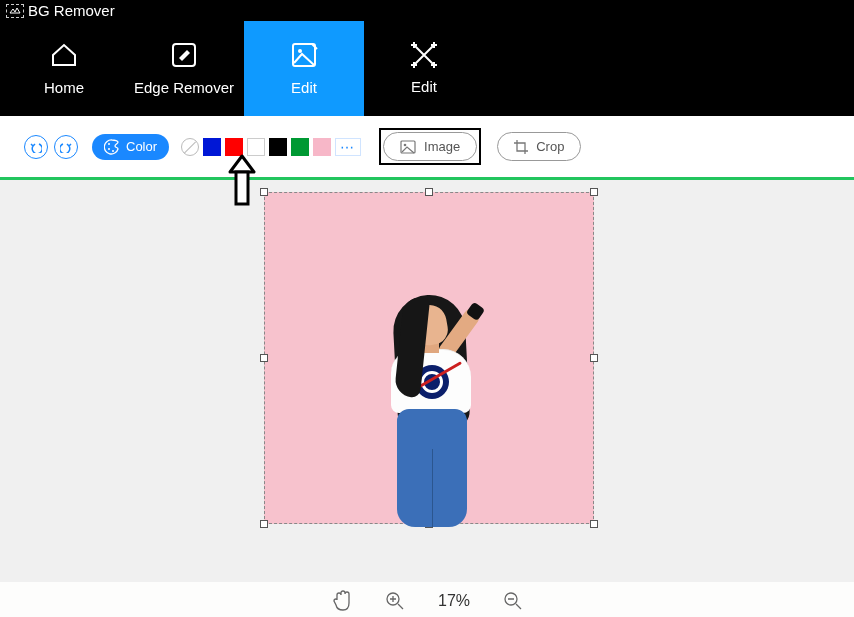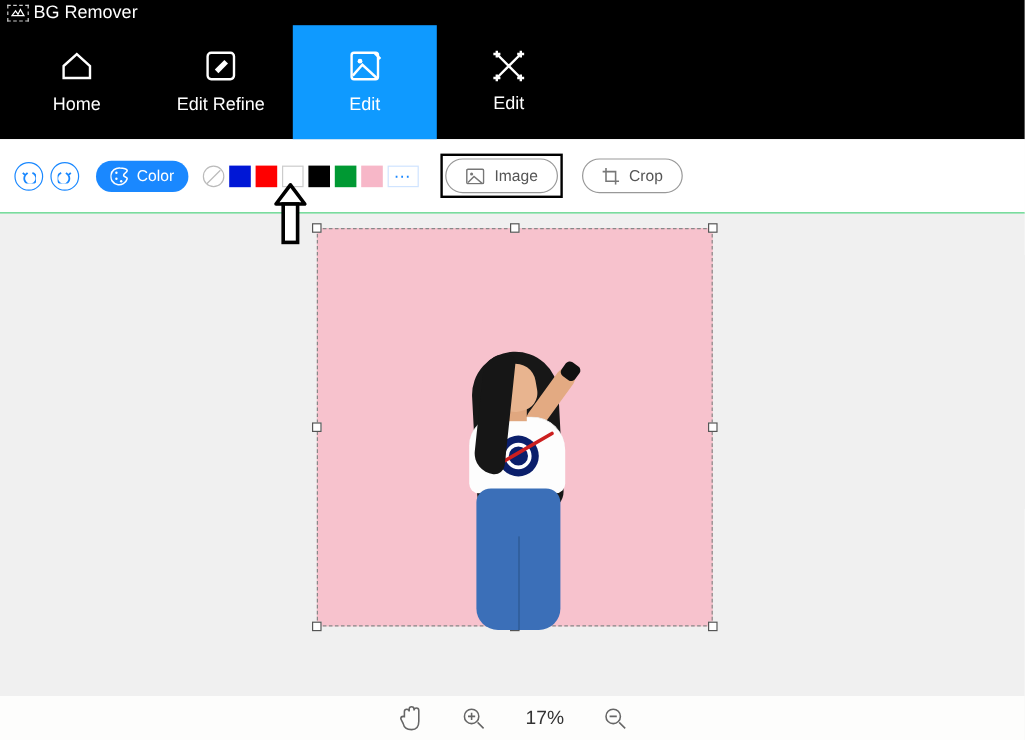--- a/index.html
+++ b/index.html
@@ -9,21 +9,21 @@
     .titlebar { display: flex; align-items: center; padding: 2px 6px; font-size: 15px; }
     .titlebar-icon { width: 18px; height: 14px; border: 1px dashed #ccc; margin-right: 4px; display:inline-flex; align-items:center; justify-content:center; }
     .titlebar-icon svg { display:block; }
 
     .tabs { display: flex; padding-left: 4px; }
     .tab { display:flex; flex-direction:column; align-items:center; justify-content:center; width: 120px; height: 95px; color:#fff; cursor:pointer; gap:10px; }
     .tab.active { background:#0f9aff; }
     .tab-label { font-size:15px; }
     .tab svg { display:block; }
 
-    .toolbar { background:#fff; display:flex; align-items:center; padding:12px 12px; gap:8px; border-bottom:1px solid #22c55e; }
+    .toolbar { background:#fff; display:flex; align-items:center; padding:12px 24px; gap:8px; border-bottom:3px solid #22c55e; }
     .undo-redo { display:flex; gap:6px; margin-right:6px; }
     .round-btn { width:24px; height:24px; border:1.5px solid #1a88ff; border-radius:50%; display:flex; align-items:center; justify-content:center; cursor:pointer; }
     .round-btn svg { display:block; }
 
     .color-pill { display:flex; align-items:center; background:#1a88ff; color:#fff; border-radius:16px; padding:5px 12px; gap:6px; cursor:pointer; font-size:13px; }
 
     .swatches { display:flex; align-items:center; gap:4px; margin-left:4px; }
     .swatch { width:18px; height:18px; cursor:pointer; }
     .swatch.none { border:1px solid #bbb; border-radius:50%; position:relative; background:#fff; }
     .swatch.none::after { content:""; position:absolute; width:100%; height:1px; background:#bbb; top:50%; left:0; transform:rotate(-45deg); }
@@ -84,21 +84,21 @@
       <svg width="30" height="28" viewBox="0 0 30 28">
           <path d="M4 14 L15 4 L26 14 L26 24 L4 24 Z" fill="none" stroke="#fff" stroke-width="2"></path>
         </svg>
       <span class="tab-label">Home</span>
     </div>
     <div class="tab">
       <svg width="28" height="28" viewBox="0 0 28 28">
           <rect x="3" y="3" width="22" height="22" rx="3" fill="none" stroke="#fff" stroke-width="2"></rect>
           <path d="M9 17 L17 9 L20 12 L12 20 Z" fill="#fff"></path>
         </svg>
-      <span class="tab-label">Edit Refine</span>
+      <span class="tab-label">Edge Remover</span>
     </div>
     <div class="tab active">
       <svg width="28" height="28" viewBox="0 0 28 28">
           <rect x="3" y="3" width="22" height="22" rx="2" fill="none" stroke="#fff" stroke-width="2"></rect>
           <circle cx="10" cy="10" r="2" fill="#fff"></circle>
           <path d="M4 22 L12 13 L24 24" fill="none" stroke="#fff" stroke-width="2"></path>
           <path d="M22 3 L27 8" stroke="#fff" stroke-width="2"></path>
         </svg>
       <span class="tab-label">Edit</span>
     </div>

